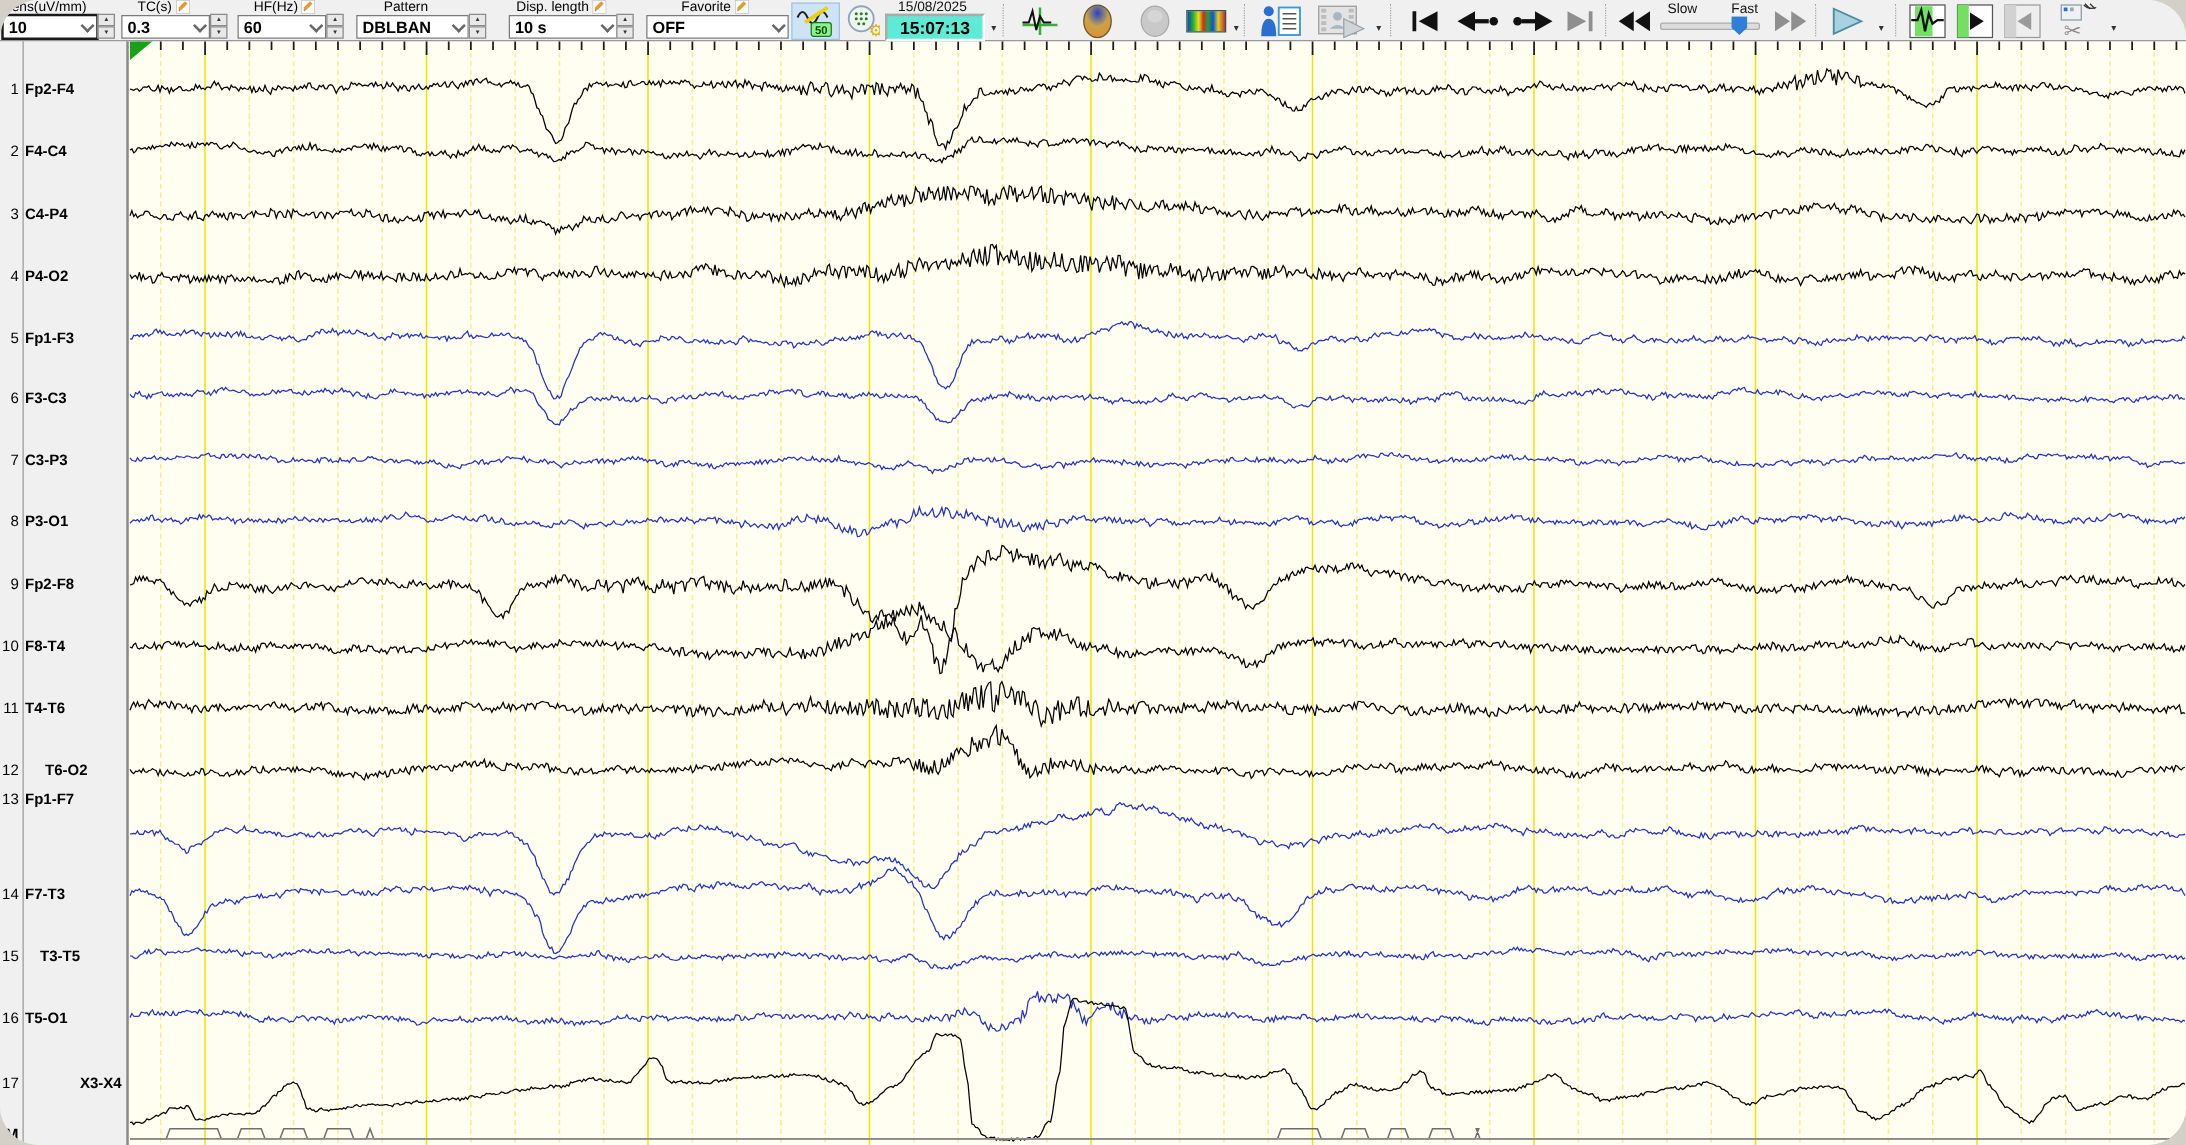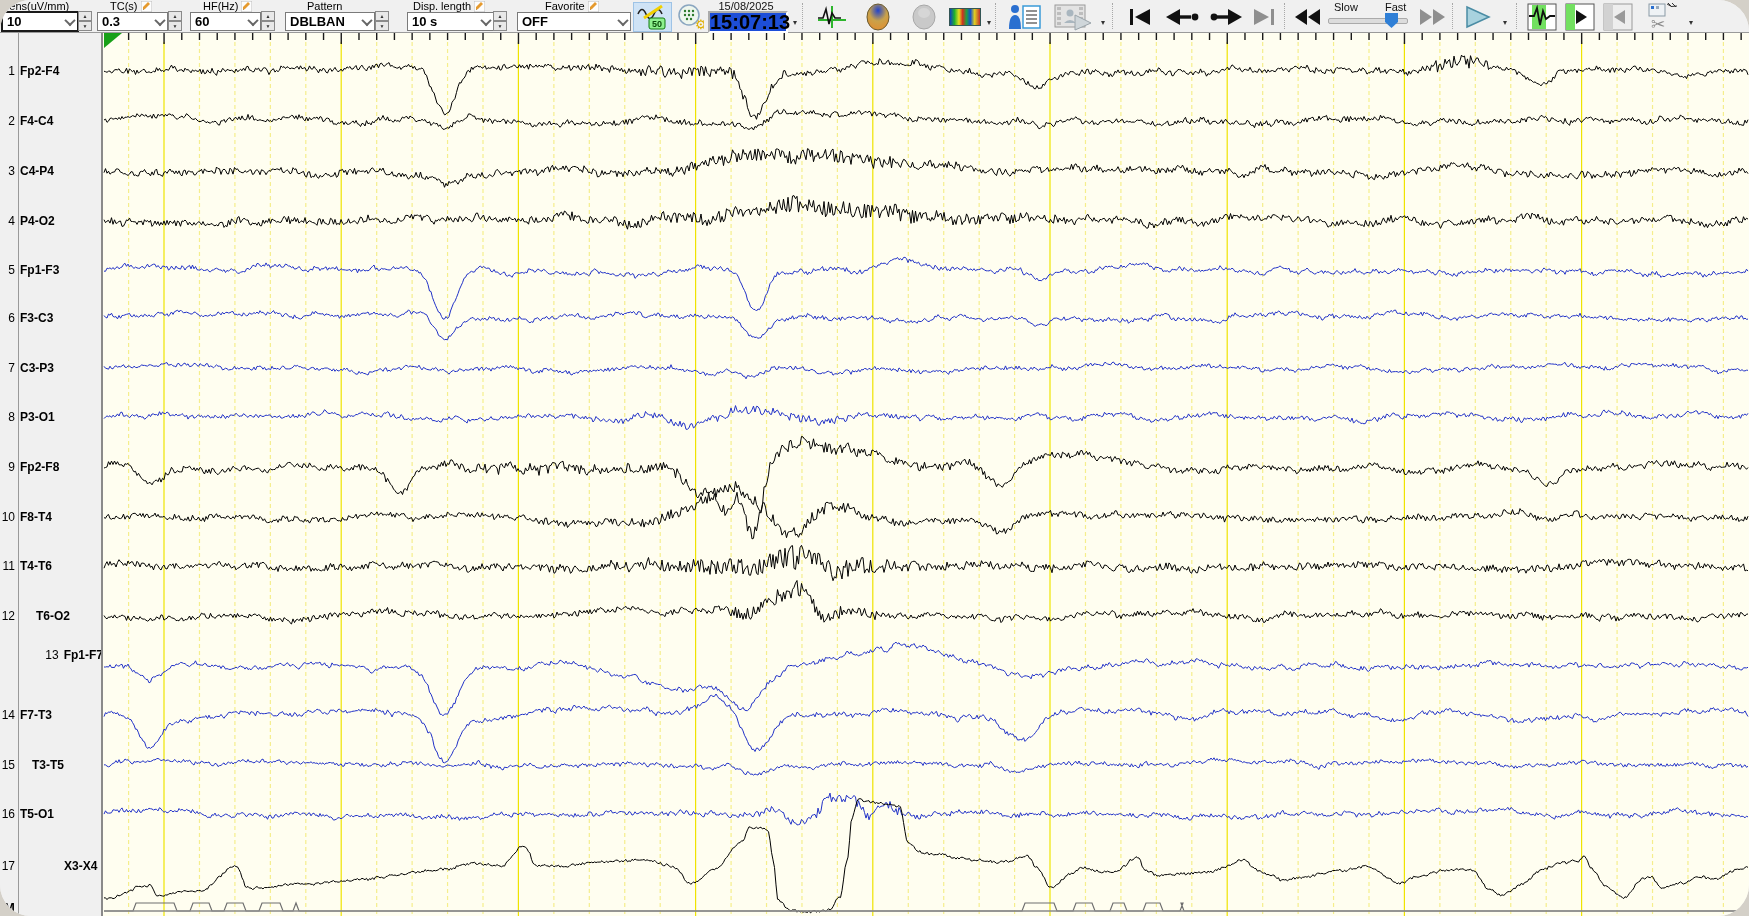--- a/index.html
+++ b/index.html
@@ -14,22 +14,22 @@
   .combo .chev{width:14px;height:100%;display:flex;align-items:center;justify-content:center;color:#555;}
   .chev i{display:block;width:6px;height:6px;border-right:2px solid #666;border-bottom:2px solid #666;transform:rotate(45deg) translate(-1px,-1px);}
   .spinner{position:absolute;top:11px;width:14px;height:19px;display:flex;flex-direction:column;}
   .spinner span{flex:1;border:1px solid #8a8a8a;background:#e8e8e8;font-size:5px;line-height:8px;text-align:center;color:#333;}
   .pencil{display:inline-block;vertical-align:-2px;margin-left:3px;}
   .sep{position:absolute;top:3px;height:26px;border-left:1px dotted #a8a8a8;}
   .tbtn{position:absolute;top:2px;height:28px;display:flex;align-items:center;justify-content:center;background:transparent;border:1px solid transparent;text-align:right;}
   .tbtn.toggled{background:#cfe3f6;border:1px solid #9ec3e6;}
   .ddarrow{position:absolute;top:18px;width:10px;height:10px;font-size:8px;color:#333;line-height:10px;text-align:center;}
   #datebox{position:absolute;top:0;width:86px;text-align:center;font-size:11px;color:#111;}
-  #timebox{position:absolute;top:11px;width:76px;height:18px;background:#1d4ed8;border:2px inset #fff;
-           font-size:20px;font-weight:bold;text-align:center;line-height:18px;}
+  #timebox{position:absolute;top:11px;width:76px;height:18px;background:#5eead4;border:2px inset #fff;
+           font-size:14px;font-weight:bold;text-align:center;line-height:18px;}
   #speedtrack{position:absolute;top:18px;width:78px;height:4px;background:#dcdcdc;border:1px solid #aaa;border-radius:2px;}
   #speedthumb{position:absolute;top:-6px;width:13px;height:15px;background:#2f7fd6;
               clip-path:polygon(0 0,100% 0,100% 60%,50% 100%,0 60%);}
   .slider-lab{position:absolute;top:1px;font-size:11px;color:#111;}
   
   #labelpanel{position:absolute;left:0;top:32px;width:103px;height:884px;background:#f0f0f0;z-index:2;}
   #numdivider{position:absolute;left:18px;top:0;bottom:0;width:1px;background:#9a9a9a;}
   #panelborder{position:absolute;left:101px;top:32px;width:2px;height:884px;background:#8a8a8a;z-index:3;}
   .chrow{position:absolute;left:0;width:103px;height:16px;display:flex;align-items:center;}
   .chnum{width:15px;text-align:right;font-size:12px;color:#000;}
@@ -372,21 +372,21 @@
           <span class="chlab">F8-T4</span>
         </div>
         <div class="chrow" style="top: 526px;">
           <span class="chnum">11</span>
           <span class="chlab">T4-T6</span>
         </div>
         <div class="chrow" style="top: 576px; gap: 16px;">
           <span class="chnum">12</span>
           <span class="chlab">T6-O2</span>
         </div>
-        <div class="chrow" style="top: 615px; justify-content: flex-end;">
+        <div class="chrow" style="top: 599px;">
           <span class="chnum">13</span>
           <span class="chlab">Fp1-F7</span>
         </div>
         <div class="chrow" style="top: 675px;">
           <span class="chnum">14</span>
           <span class="chlab">F7-T3</span>
         </div>
         <div class="chrow" style="top: 725px; gap: 12px;">
           <span class="chnum">15</span>
           <span class="chlab">T3-T5</span>

